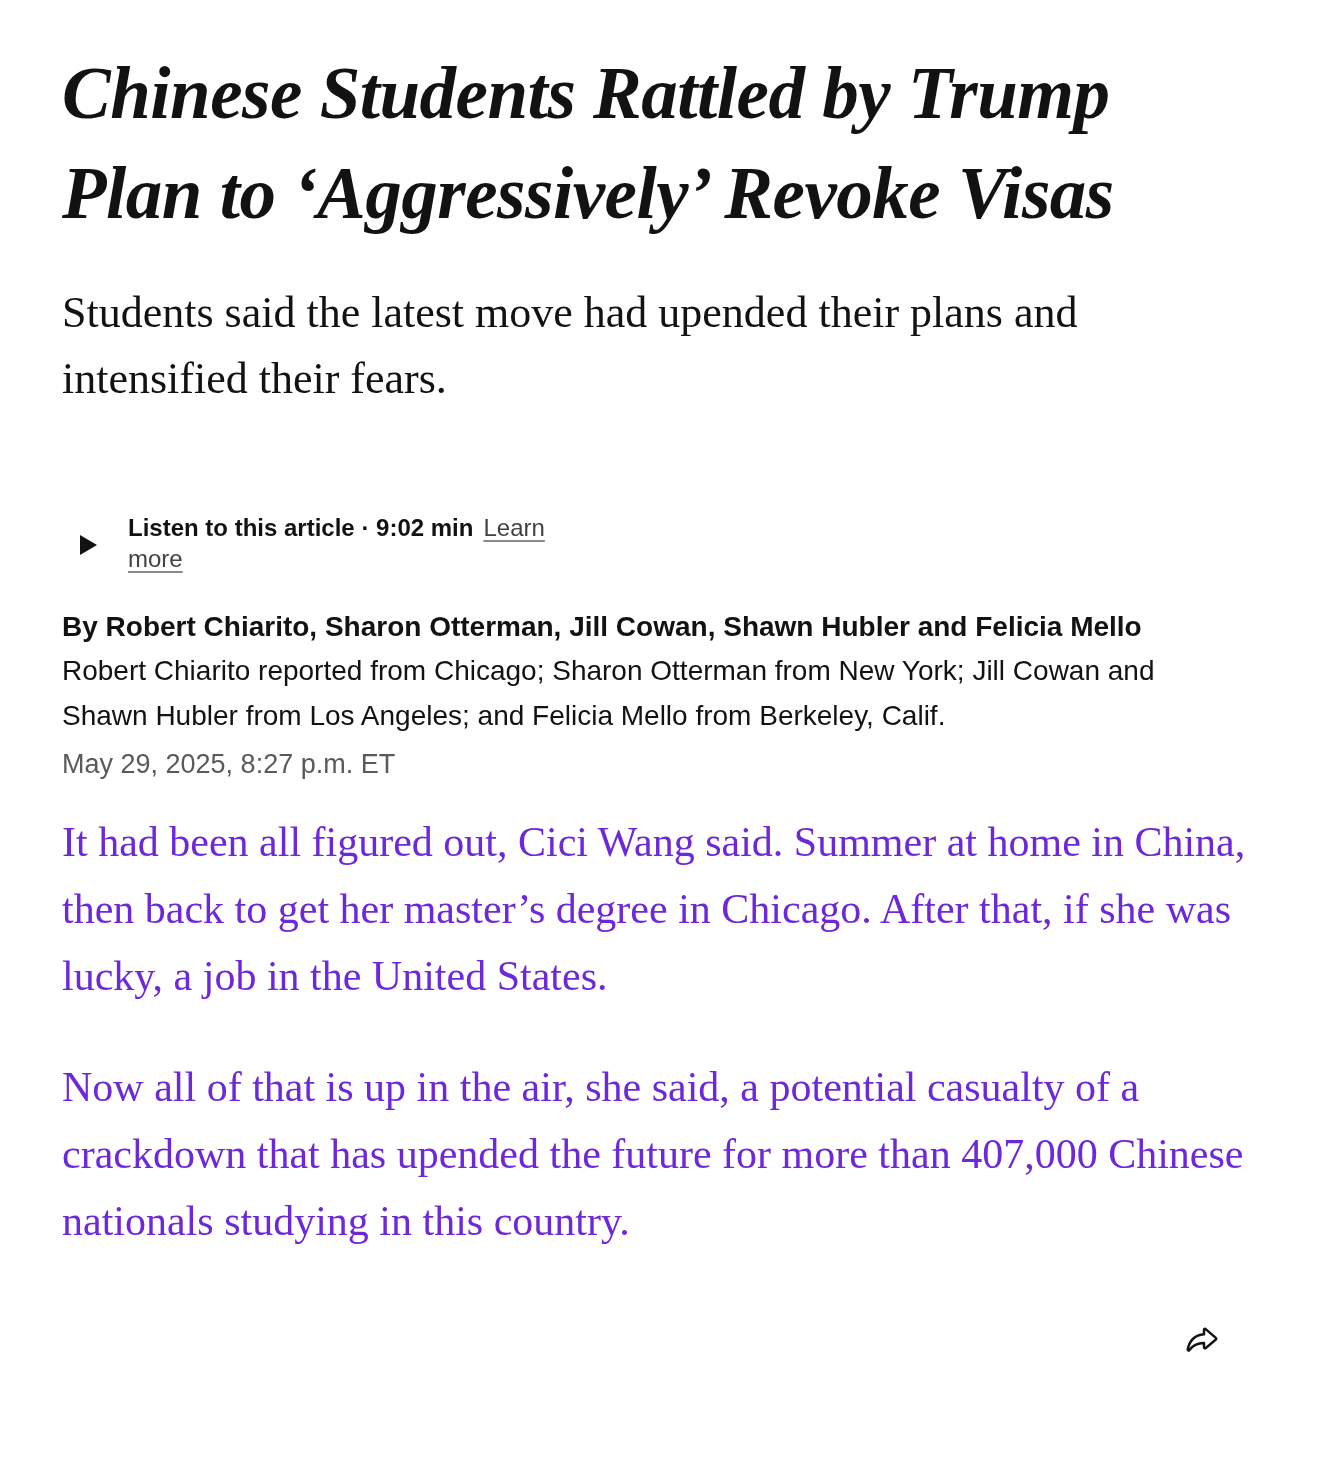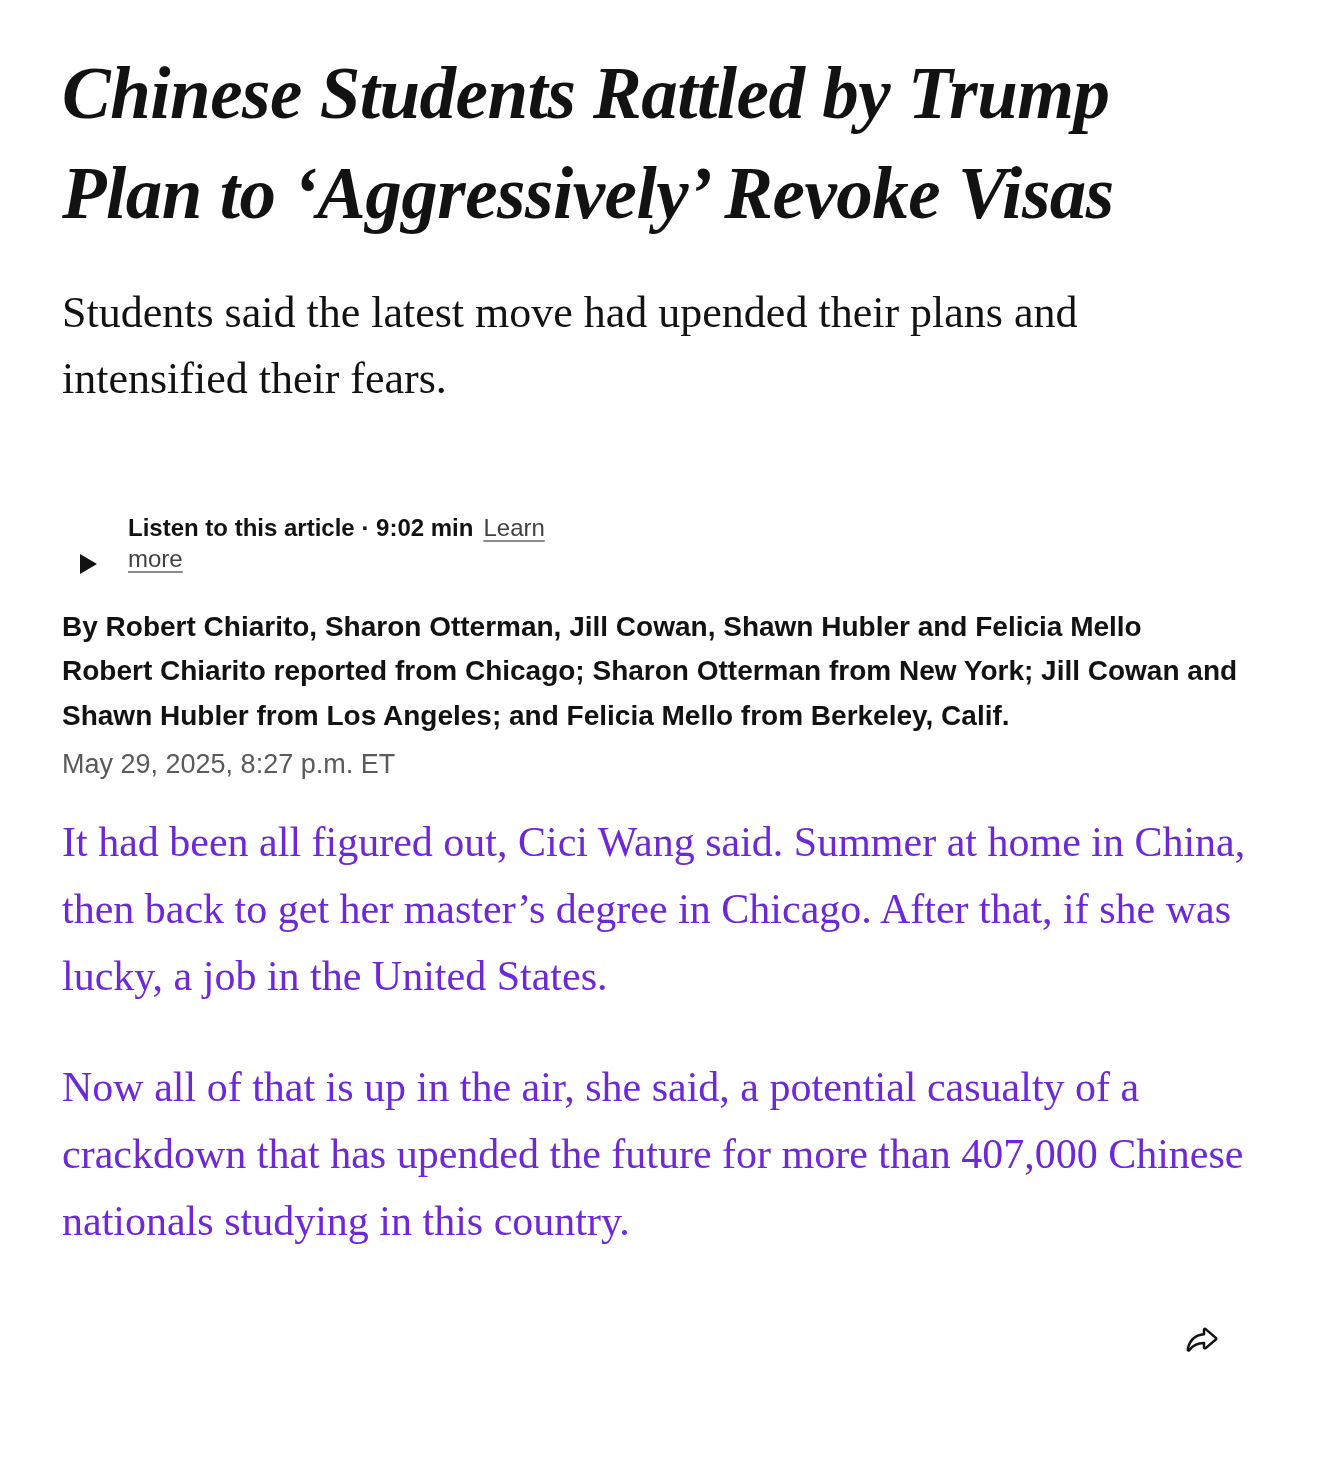--- a/index.html
+++ b/index.html
@@ -31,21 +31,21 @@
   .subtitle {
     font-family: "Liberation Serif", serif;
     font-weight: 400;
     font-size: 44px;
     line-height: 66px;
     color: #121212;
     margin: 0 0 100px 0;
   }
   .listen-block {
     display: flex;
-    align-items: flex-end;
+    align-items: center;
     margin: 0 0 36px 0;
   }
   .play-button {
     background: none;
     border: none;
     cursor: pointer;
     margin: 4px 0 0 18px;
     padding: 0;
     width: 30px;
     flex: 0 0 auto;
@@ -81,21 +81,21 @@
     font-size: 28px;
     line-height: 34px;
     font-weight: 700;
     color: #121212;
     margin: 0 0 4px 0;
   }
   .reporting-note {
     font-family: "Liberation Sans", sans-serif;
     font-size: 28px;
     line-height: 45px;
-    font-weight: 700;
+    font-weight: 400;
     color: #121212;
     margin: 0 0 9px 0;
     max-width: 1180px;
   }
   .timestamp {
     font-family: "Liberation Sans", sans-serif;
     font-size: 27px;
     line-height: 34px;
     font-weight: 400;
     color: #5a5a5a;

